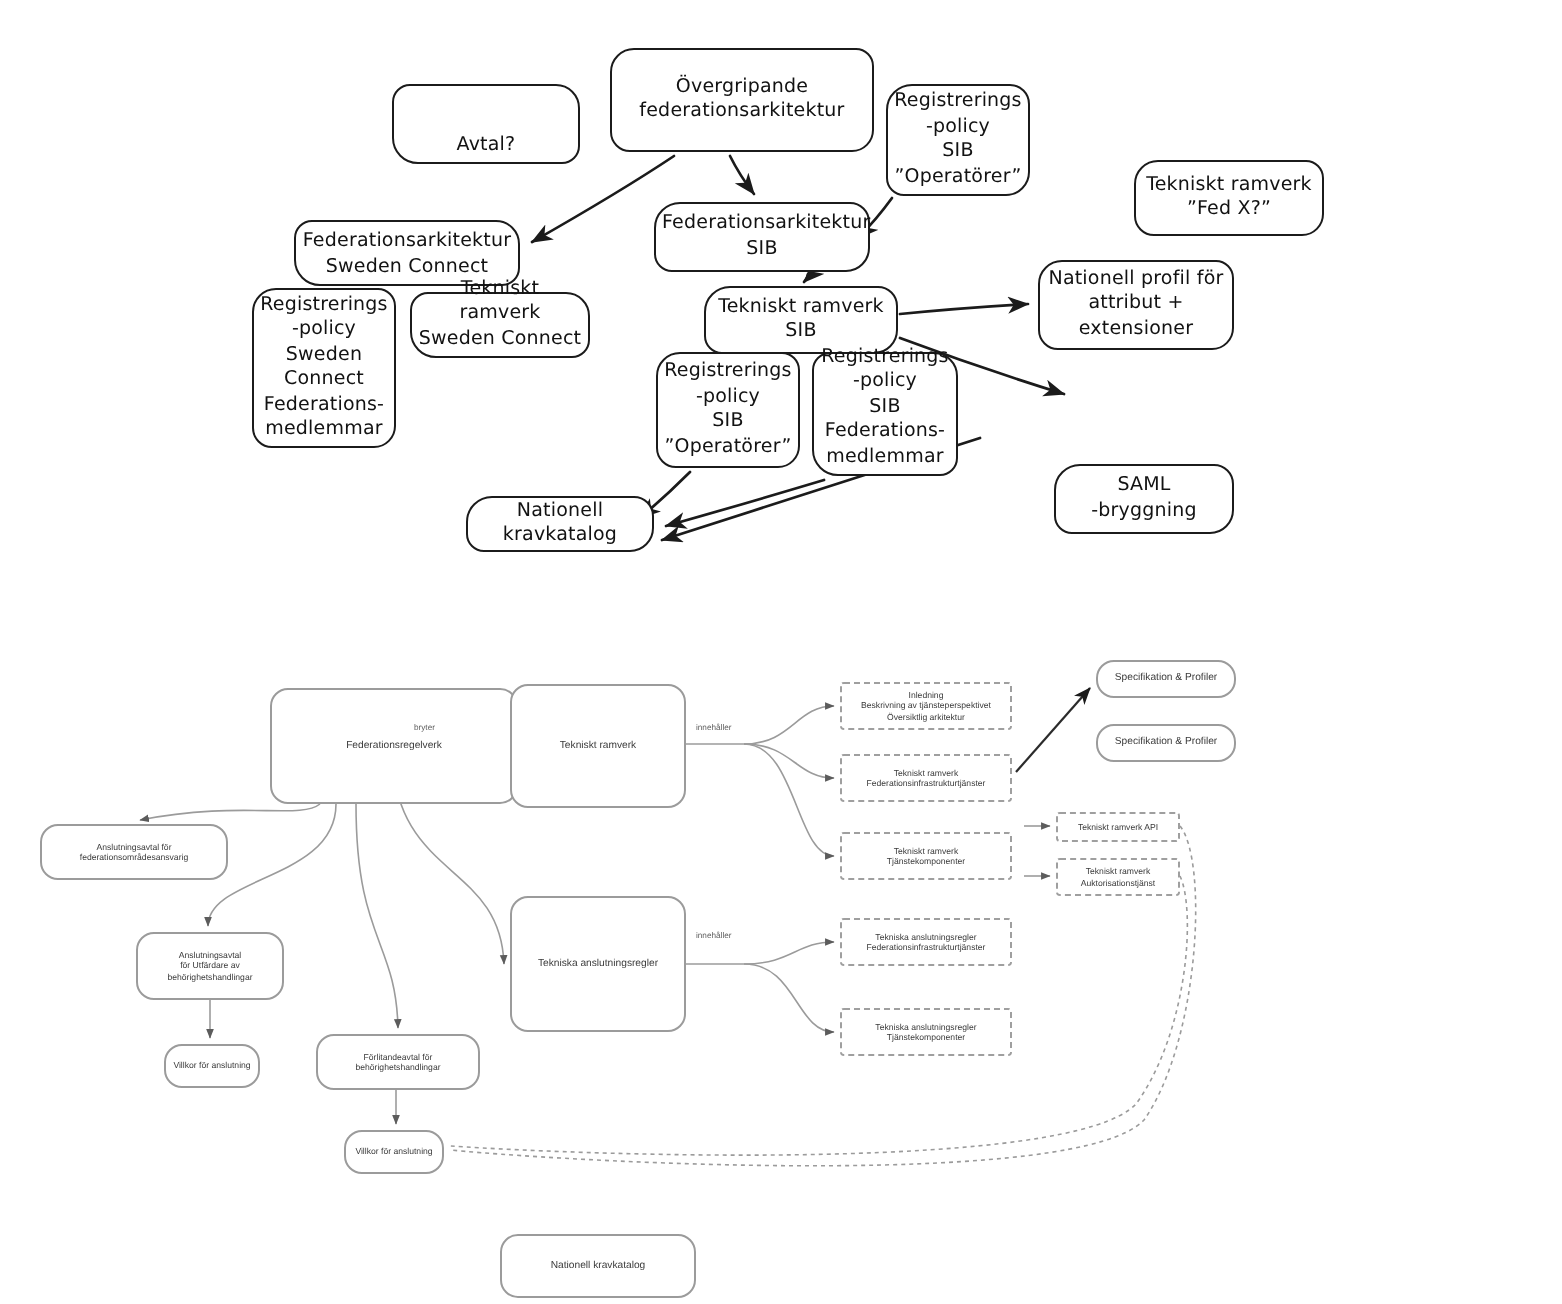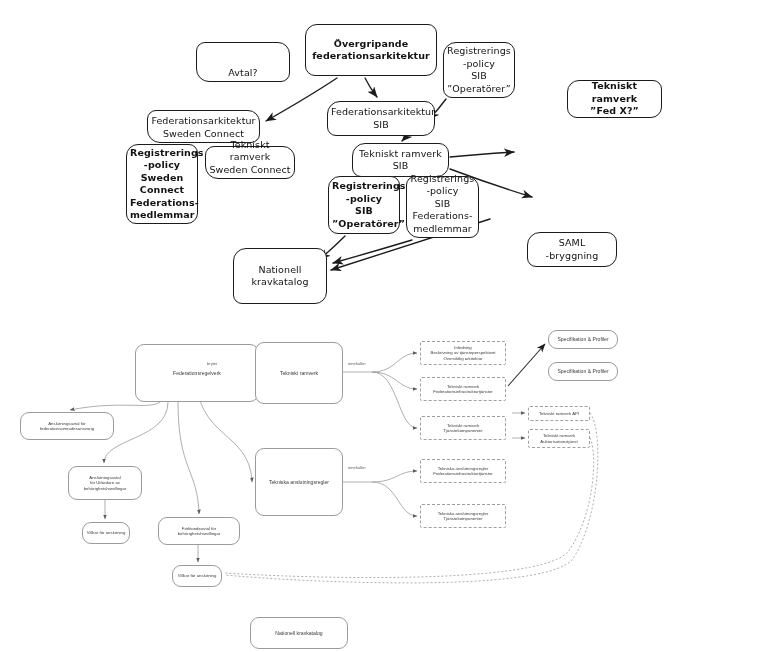--- a/index.html
+++ b/index.html
@@ -41,21 +41,21 @@
     text-align: center;
     font-family: "DejaVu Sans", sans-serif;
     font-size: 9.5px;
     line-height: 12.5px;
     letter-spacing: .1px;
     color: #121212;
     padding: 2px 3px;
     z-index: 4;
   }
   .hbox span { display: block; width: 100%; }
-  .hbox.skew1 { border-radius: 12px 9px 11px 10px; font-weight: bold; }
+  .hbox.skew1 { border-radius: 12px 9px 11px 10px; }
   .hbox.skew2 { border-radius: 9px 12px 9px 13px; align-items: flex-end; }
   .hbox.skew3 { border-radius: 13px 10px 12px 9px; }
 
   
   .dbox {
     position: absolute;
     box-sizing: border-box;
     border: 1px solid #9b9b9b;
     border-radius: 9px;
     background: #fff;
@@ -134,30 +134,33 @@
   </div>
   <div class="hbox skew1" style="left:126px;top:144px;width:72px;height:80px">
     <span>Registrerings<br>-policy<br>Sweden<br>Connect<br>Federations-<br>medlemmar</span>
   </div>
   <div class="hbox skew2" style="left:205px;top:146px;width:90px;height:33px">
     <span>Tekniskt ramverk<br>Sweden Connect</span>
   </div>
   <div class="hbox skew3" style="left:352px;top:143px;width:97px;height:34px">
     <span>Tekniskt ramverk<br>SIB</span>
   </div>
+  <div class="hbox skew1" style="left:519px;top:130px;width:98px;height:45px">
+    <span>Nationell profil för<br>attribut +<br>extensioner</span>
+  </div>
   <div class="hbox skew3" style="left:527px;top:232px;width:90px;height:35px">
     <span>SAML<br>-bryggning</span>
   </div>
   <div class="hbox skew1" style="left:328px;top:176px;width:72px;height:58px">
     <span>Registrerings<br>-policy<br>SIB<br>”Operatörer”</span>
   </div>
   <div class="hbox skew2" style="left:406px;top:176px;width:73px;height:62px">
     <span>Registrerings<br>-policy<br>SIB<br>Federations-<br>medlemmar</span>
   </div>
-  <div class="hbox skew3" style="left:233px;top:248px;width:94px;height:56px">
+  <div class="hbox skew3" style="left:233px;top:248px;width:94px;height:28px">
     <span>Nationell<br>kravkatalog</span>
   </div>
 
   <svg class="layer" viewBox="0 0 781 652">
     <g fill="none" stroke="#9b9b9b" stroke-width="0.8">
 
       <path d="M 259 372 L 252 372" marker-end="url(#ahs)"></path>
       <path d="M 223 372 L 252 372"></path>
 
       <path d="M 196 373 C 196 440 250 430 252 482" marker-end="url(#ahs)"></path>

